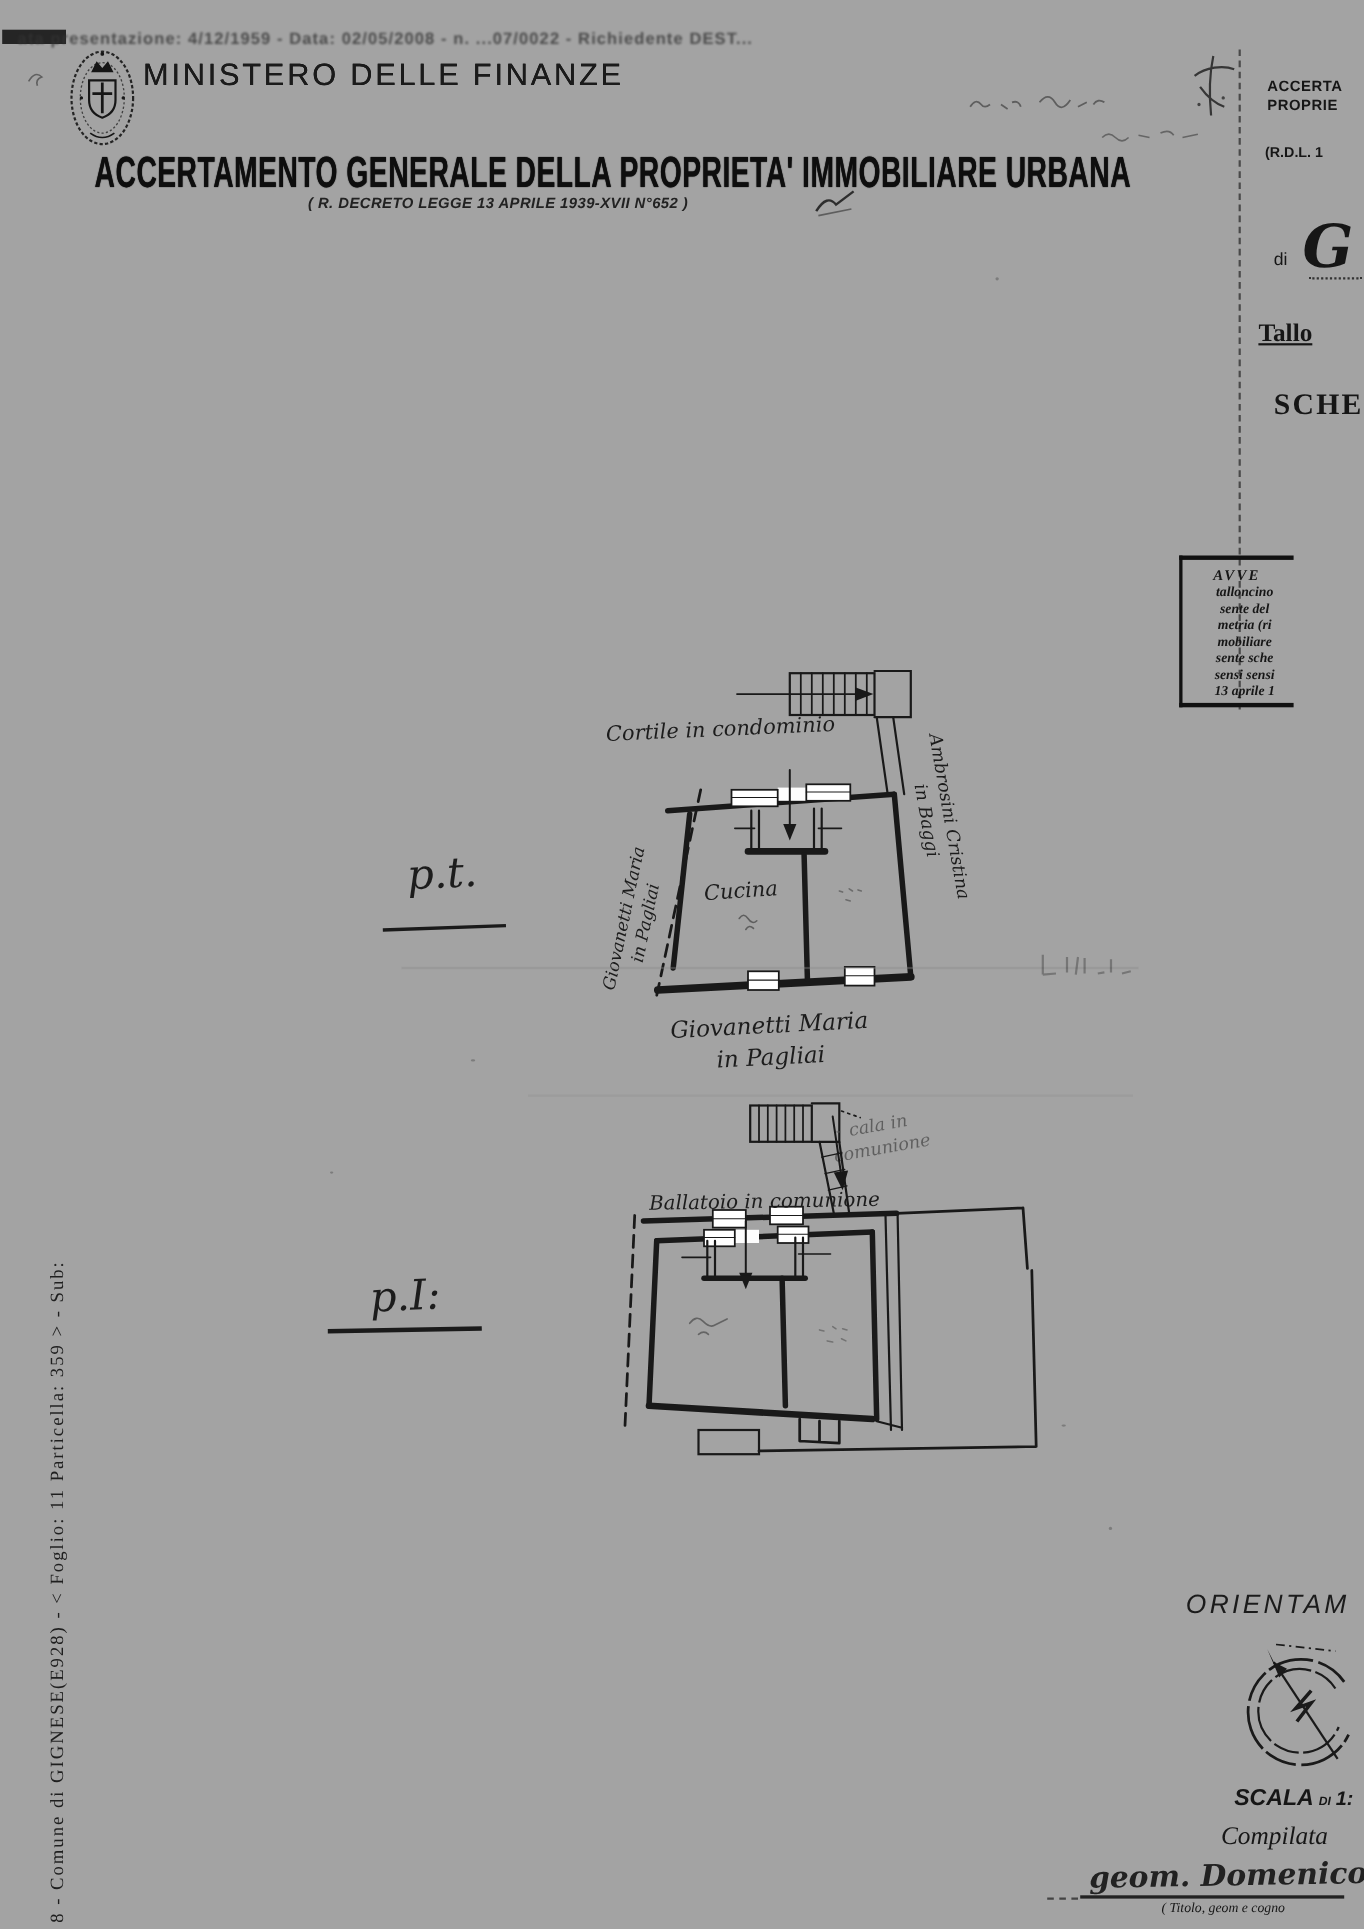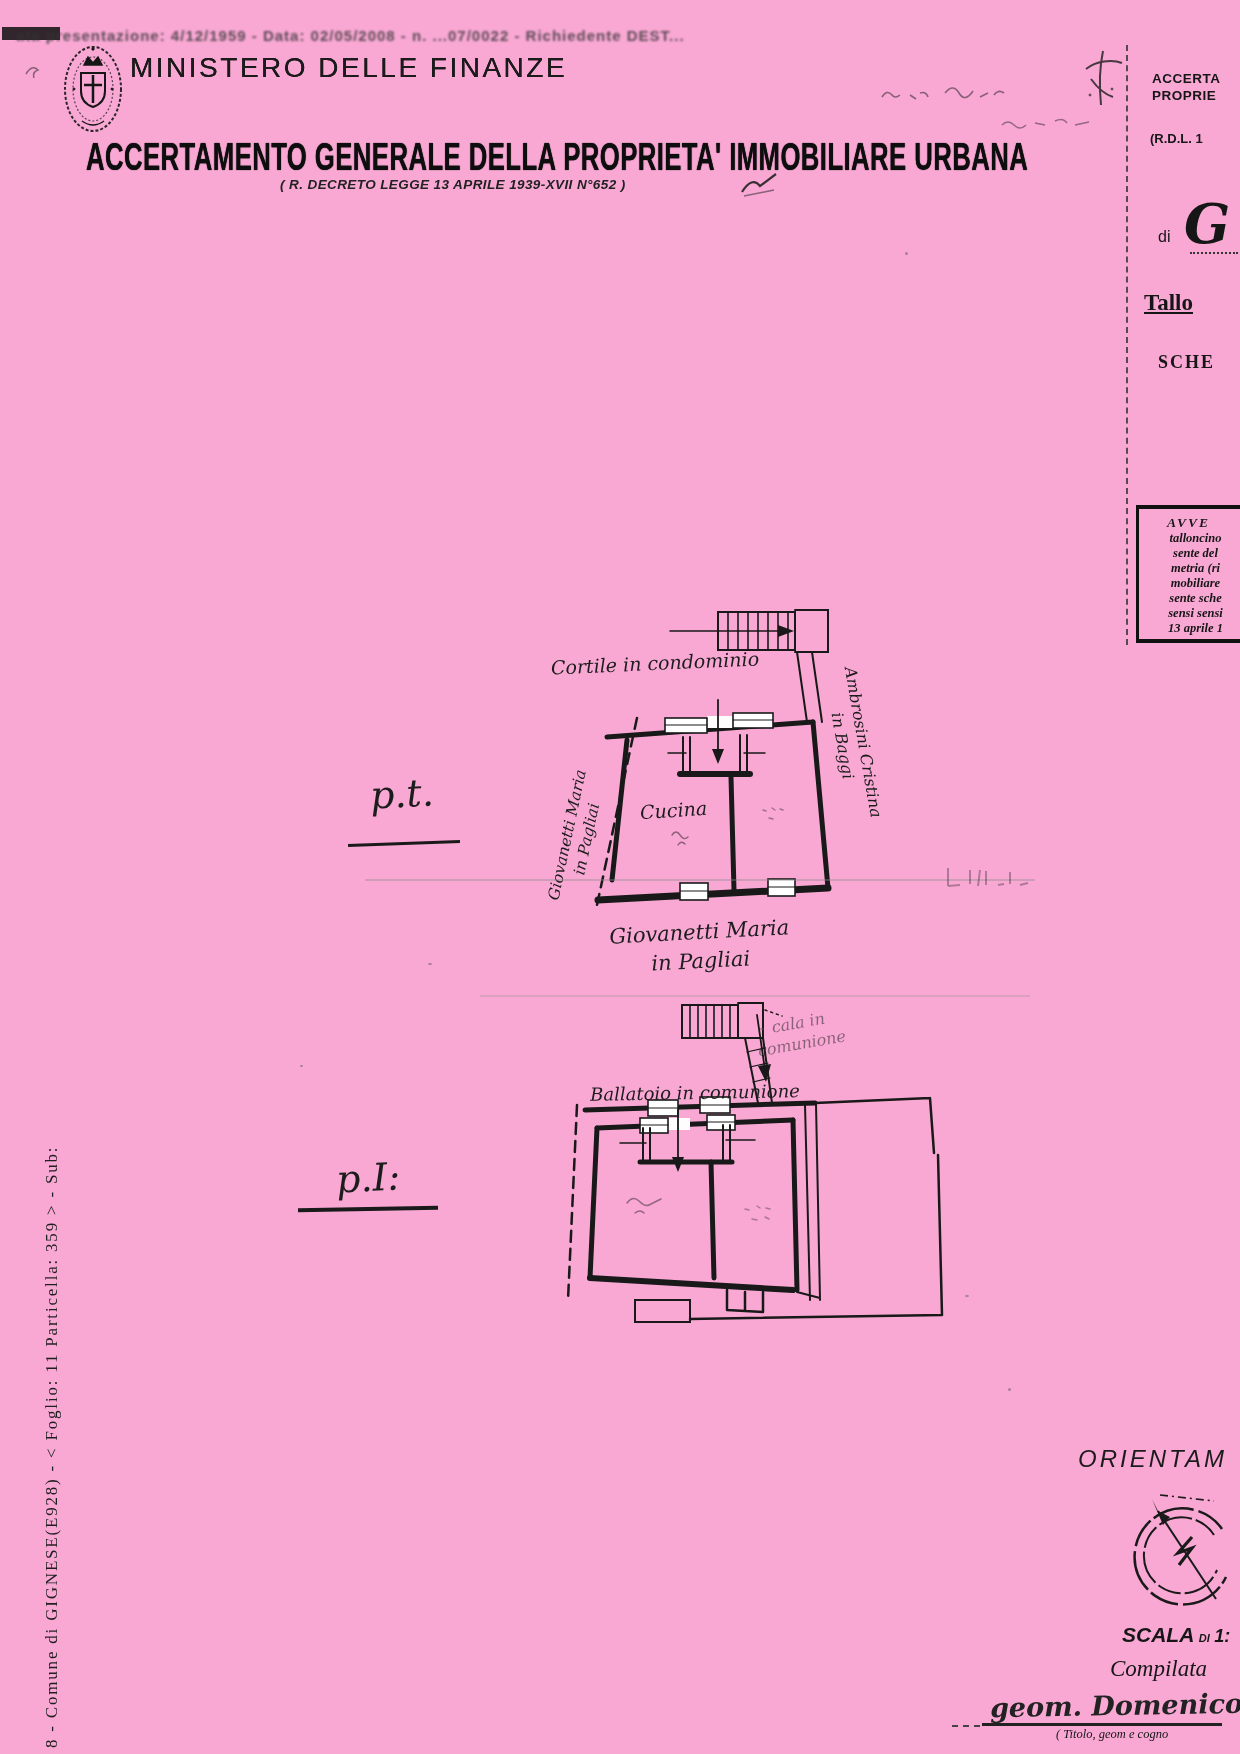--- a/index.html
+++ b/index.html
@@ -1,17 +1,17 @@
 <!DOCTYPE html>
 <html><head>
 <meta charset="utf-8">
 <style>
   * { margin:0; padding:0; box-sizing:border-box; }
   body { background:#ffffff; font-family:"Liberation Sans", sans-serif; }
-  .page { position:relative; width:1240px; height:1754px; background:#f9a8d4; overflow:hidden; color:#161616; }
+  .page { position:relative; width:1240px; height:1754px; background:#a3a3a3; overflow:hidden; color:#161616; }
   .abs { position:absolute; }
   .blurred { filter:blur(1px); opacity:.78; }
   .hand { font-family:"DejaVu Serif", serif; font-style:italic; color:#1c1c1c; }
   .hand2 { font-family:"DejaVu Serif", serif; font-style:italic; color:#222; }
   .serifb { font-family:"Liberation Serif", serif; font-weight:bold; }
   .nowrap { white-space:nowrap; }
   .ctr { text-align:center; }
 
   .top-line { left:16px; top:27px; width:760px; font-size:15px; font-weight:bold; letter-spacing:1px; color:#333; white-space:nowrap; overflow:hidden; }
   .top-smudge { left:2px; top:27px; width:58px; height:13px; background:#101010; opacity:.85; filter:blur(.6px); }
@@ -22,23 +22,23 @@
   .doc-subtitle { left:280px; top:177px; width:560px; text-align:left; font-style:italic; font-weight:bold; font-size:13.5px; letter-spacing:.4px; color:#222; }
 
   .edge-dash { left:1126px; top:45px; height:600px; width:0; border-left:2px dashed #3a3a3a; opacity:.85; }
 
   .rc-head { left:1152px; top:70px; font-size:13.5px; font-weight:bold; line-height:17px; letter-spacing:.5px; white-space:nowrap; }
   .rc-rdl { left:1150px; top:131px; font-size:13px; font-weight:bold; white-space:nowrap; }
   .rc-di { left:1158px; top:228px; font-size:16px; }
   .rc-g { left:1184px; top:192px; font-family:"DejaVu Serif", serif; font-style:italic; font-weight:bold; font-size:54px; }
   .rc-gdots { left:1190px; top:252px; width:48px; border-bottom:2px dotted #333; }
   .rc-tallon { left:1144px; top:290px; font-size:23px; white-space:nowrap;text-decoration:underline; }
-  .rc-sche { left:1158px; top:352px; font-size:18px; letter-spacing:2px; white-space:nowrap; }
-
-  .notice-box { left:1136px; top:505px; width:104px; height:138px; border-left:3px solid #111; border-top:4px solid #111; border-bottom:4px solid #111; padding:6px 0 0 12px; overflow:hidden; }
+  .rc-sche { left:1158px; top:352px; font-size:27px; letter-spacing:2px; white-space:nowrap; }
+
+  .notice-box { left:1072px; top:505px; width:104px; height:138px; border-left:3px solid #111; border-top:4px solid #111; border-bottom:4px solid #111; padding:6px 0 0 12px; overflow:hidden; }
   .notice-title { font-family:"Liberation Serif", serif; font-weight:bold; font-style:italic; font-size:13.5px; letter-spacing:2px; margin-left:16px; }
   .notice-line { font-family:"Liberation Serif", serif; font-weight:bold; font-style:italic; font-size:12.5px; line-height:15px; white-space:nowrap;text-align:center; }
 
   .fold-line { background:#888; opacity:.38; }
 
   .floor-label { font-size:38px; }
   .underline-bar { background:#1a1a1a; }
 
   .plan-label { white-space:nowrap; }
 

